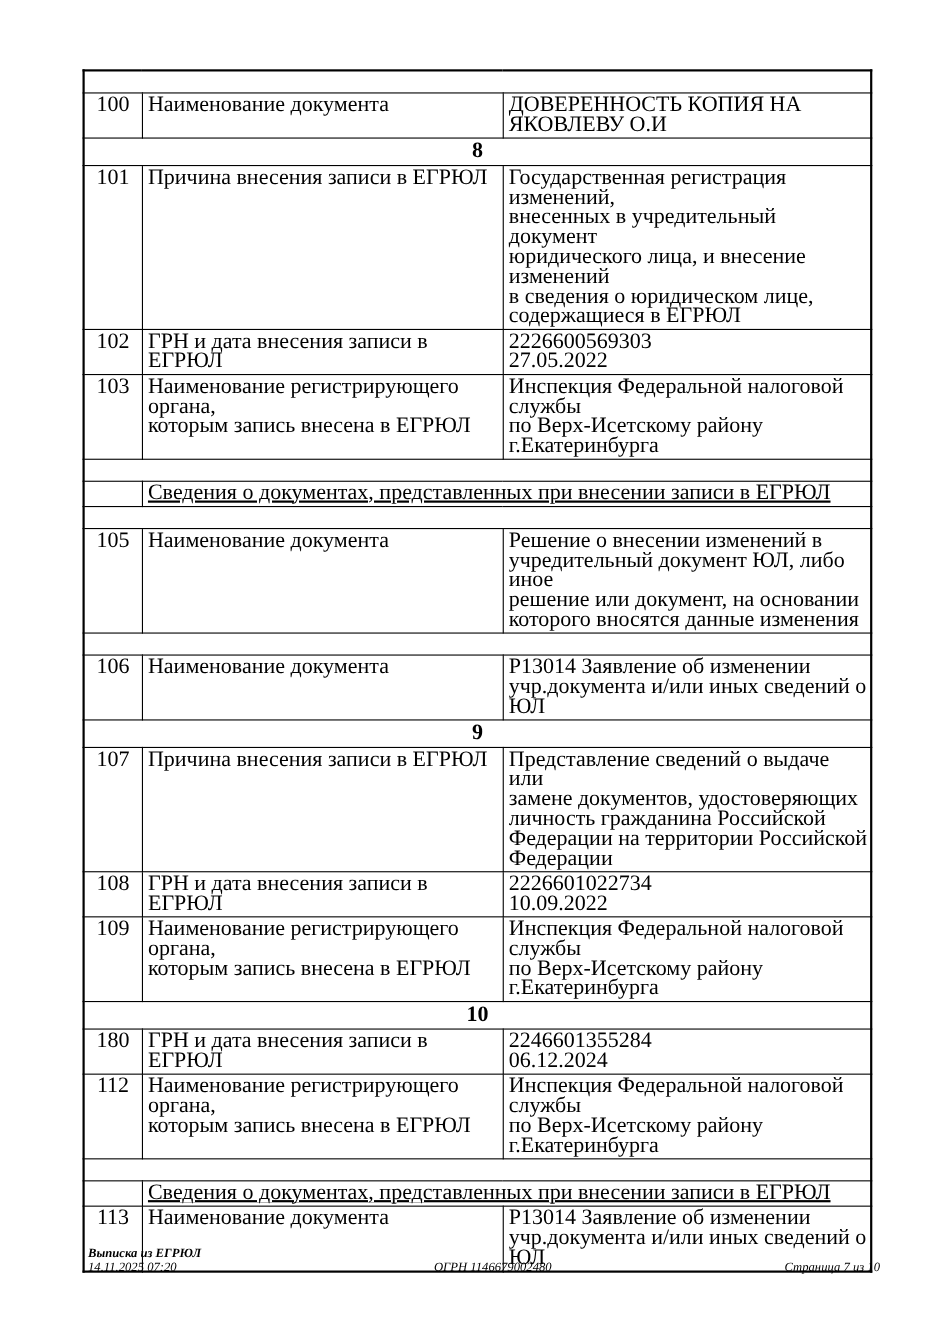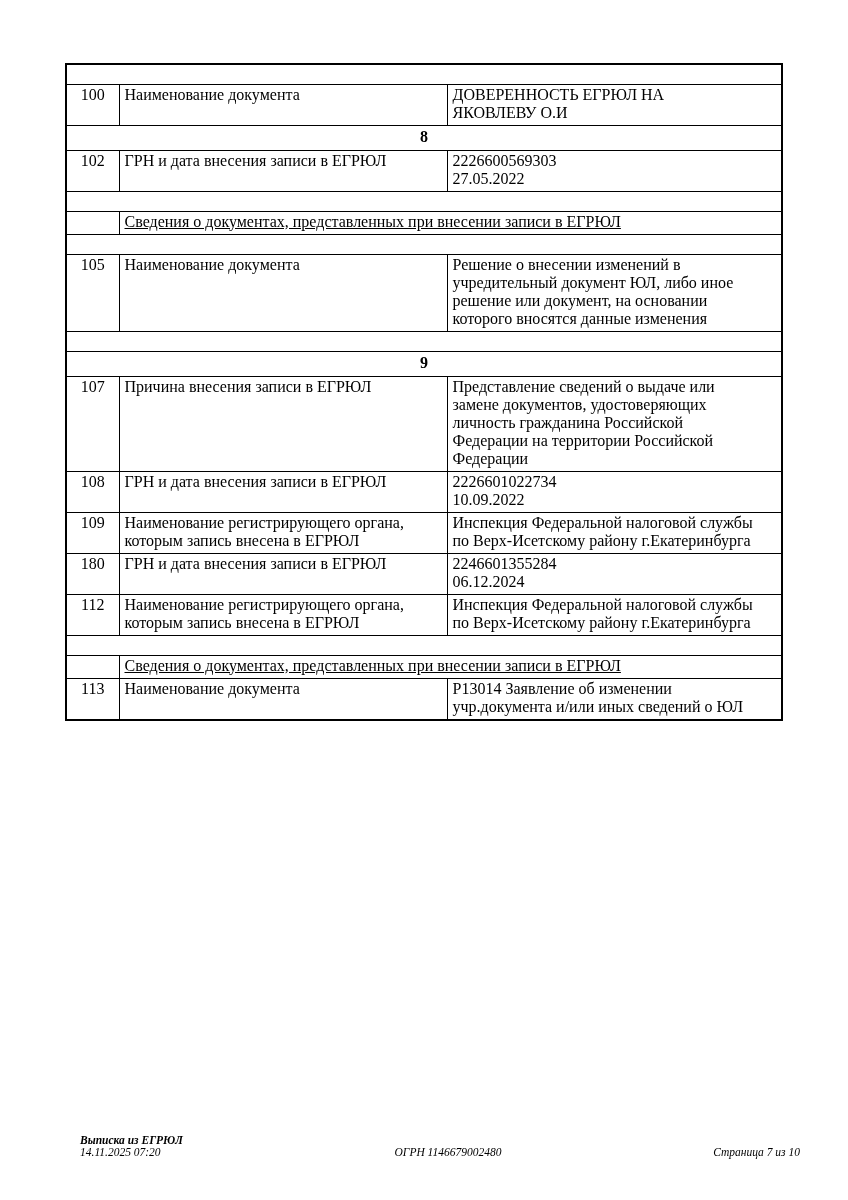--- a/index.html
+++ b/index.html
@@ -11,27 +11,27 @@
   }
   .page {
     position: relative;
     width: 848px;
     height: 1200px;
     background: #ffffff;
     overflow: hidden;
   }
   table.doc-table {
     position: absolute;
-    left: 65px;
+    left: 75px;
     top: 63px;
     width: 716px;
     border-collapse: collapse;
     table-layout: fixed;
     border: 2px solid #000000;
-    font-size: 16px;
+    font-size: 20px;
     line-height: 18px;
   }
   table.doc-table td {
     border: 1px solid #000000;
     vertical-align: top;
     white-space: pre-line;
     overflow: hidden;
   }
   td.num-cell {
     text-align: center;
@@ -84,52 +84,74 @@
       <col style="width:328px">
       <col style="width:335px">
     </colgroup>
     <tbody>
         <tr class="spacer-row">
           <td colspan="3"></td>
         </tr>
         <tr class="data-row">
           <td class="num-cell">100</td>
           <td class="label-cell">Наименование документа</td>
-          <td class="value-cell">ДОВЕРЕННОСТЬ ЕГРЮЛ НА
+          <td class="value-cell">ДОВЕРЕННОСТЬ КОПИЯ НА
 ЯКОВЛЕВУ О.И</td>
         </tr>
         <tr class="section-row">
           <td colspan="3">8</td>
+        </tr>
+        <tr class="data-row">
+          <td class="num-cell">101</td>
+          <td class="label-cell">Причина внесения записи в ЕГРЮЛ</td>
+          <td class="value-cell">Государственная регистрация изменений,
+внесенных в учредительный документ
+юридического лица, и внесение изменений
+в сведения о юридическом лице,
+содержащиеся в ЕГРЮЛ</td>
         </tr>
         <tr class="data-row">
           <td class="num-cell">102</td>
           <td class="label-cell">ГРН и дата внесения записи в ЕГРЮЛ</td>
           <td class="value-cell">2226600569303
 27.05.2022</td>
         </tr>
+        <tr class="data-row">
+          <td class="num-cell">103</td>
+          <td class="label-cell">Наименование регистрирующего органа,
+которым запись внесена в ЕГРЮЛ</td>
+          <td class="value-cell">Инспекция Федеральной налоговой службы
+по Верх-Исетскому району г.Екатеринбурга</td>
+        </tr>
         <tr class="spacer-row">
           <td colspan="3"></td>
         </tr>
         <tr class="header-row">
           <td class="num-cell"></td>
           <td class="header-cell" colspan="2">Сведения о документах, представленных при внесении записи в ЕГРЮЛ</td>
         </tr>
         <tr class="spacer-row">
           <td colspan="3"></td>
         </tr>
         <tr class="data-row">
           <td class="num-cell">105</td>
           <td class="label-cell">Наименование документа</td>
           <td class="value-cell">Решение о внесении изменений в
 учредительный документ ЮЛ, либо иное
 решение или документ, на основании
 которого вносятся данные изменения</td>
         </tr>
         <tr class="spacer-row">
           <td colspan="3"></td>
+        </tr>
+        <tr class="data-row">
+          <td class="num-cell">106</td>
+          <td class="label-cell">Наименование документа</td>
+          <td class="value-cell">Р13014 Заявление об изменении
+учр.документа и/или иных сведений о ЮЛ</td>
         </tr>
         <tr class="section-row">
           <td colspan="3">9</td>
         </tr>
         <tr class="data-row">
           <td class="num-cell">107</td>
           <td class="label-cell">Причина внесения записи в ЕГРЮЛ</td>
           <td class="value-cell">Представление сведений о выдаче или
 замене документов, удостоверяющих
 личность гражданина Российской
@@ -141,20 +163,23 @@
           <td class="label-cell">ГРН и дата внесения записи в ЕГРЮЛ</td>
           <td class="value-cell">2226601022734
 10.09.2022</td>
         </tr>
         <tr class="data-row">
           <td class="num-cell">109</td>
           <td class="label-cell">Наименование регистрирующего органа,
 которым запись внесена в ЕГРЮЛ</td>
           <td class="value-cell">Инспекция Федеральной налоговой службы
 по Верх-Исетскому району г.Екатеринбурга</td>
+        </tr>
+        <tr class="section-row">
+          <td colspan="3">10</td>
         </tr>
         <tr class="data-row">
           <td class="num-cell">180</td>
           <td class="label-cell">ГРН и дата внесения записи в ЕГРЮЛ</td>
           <td class="value-cell">2246601355284
 06.12.2024</td>
         </tr>
         <tr class="data-row">
           <td class="num-cell">112</td>
           <td class="label-cell">Наименование регистрирующего органа,

